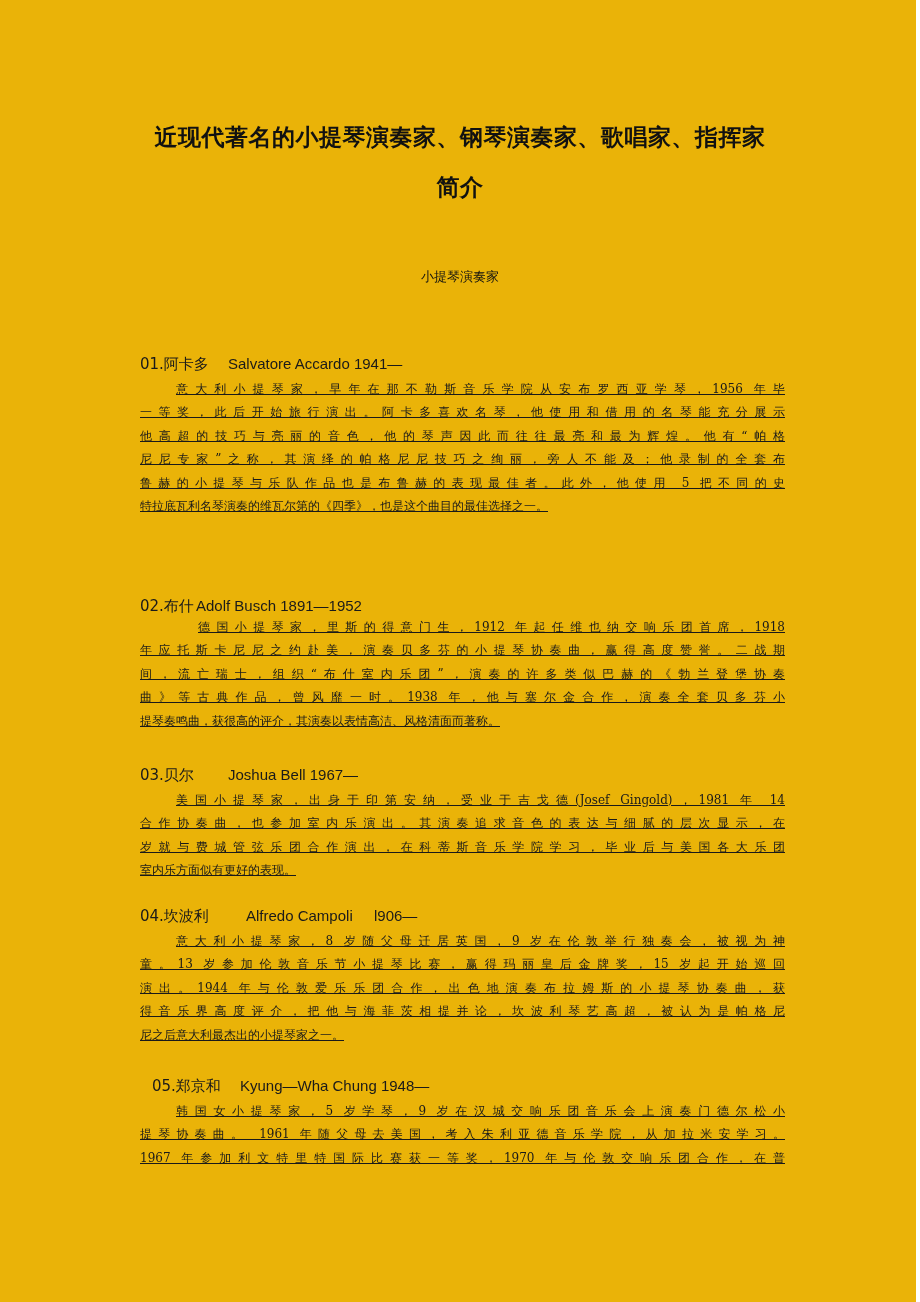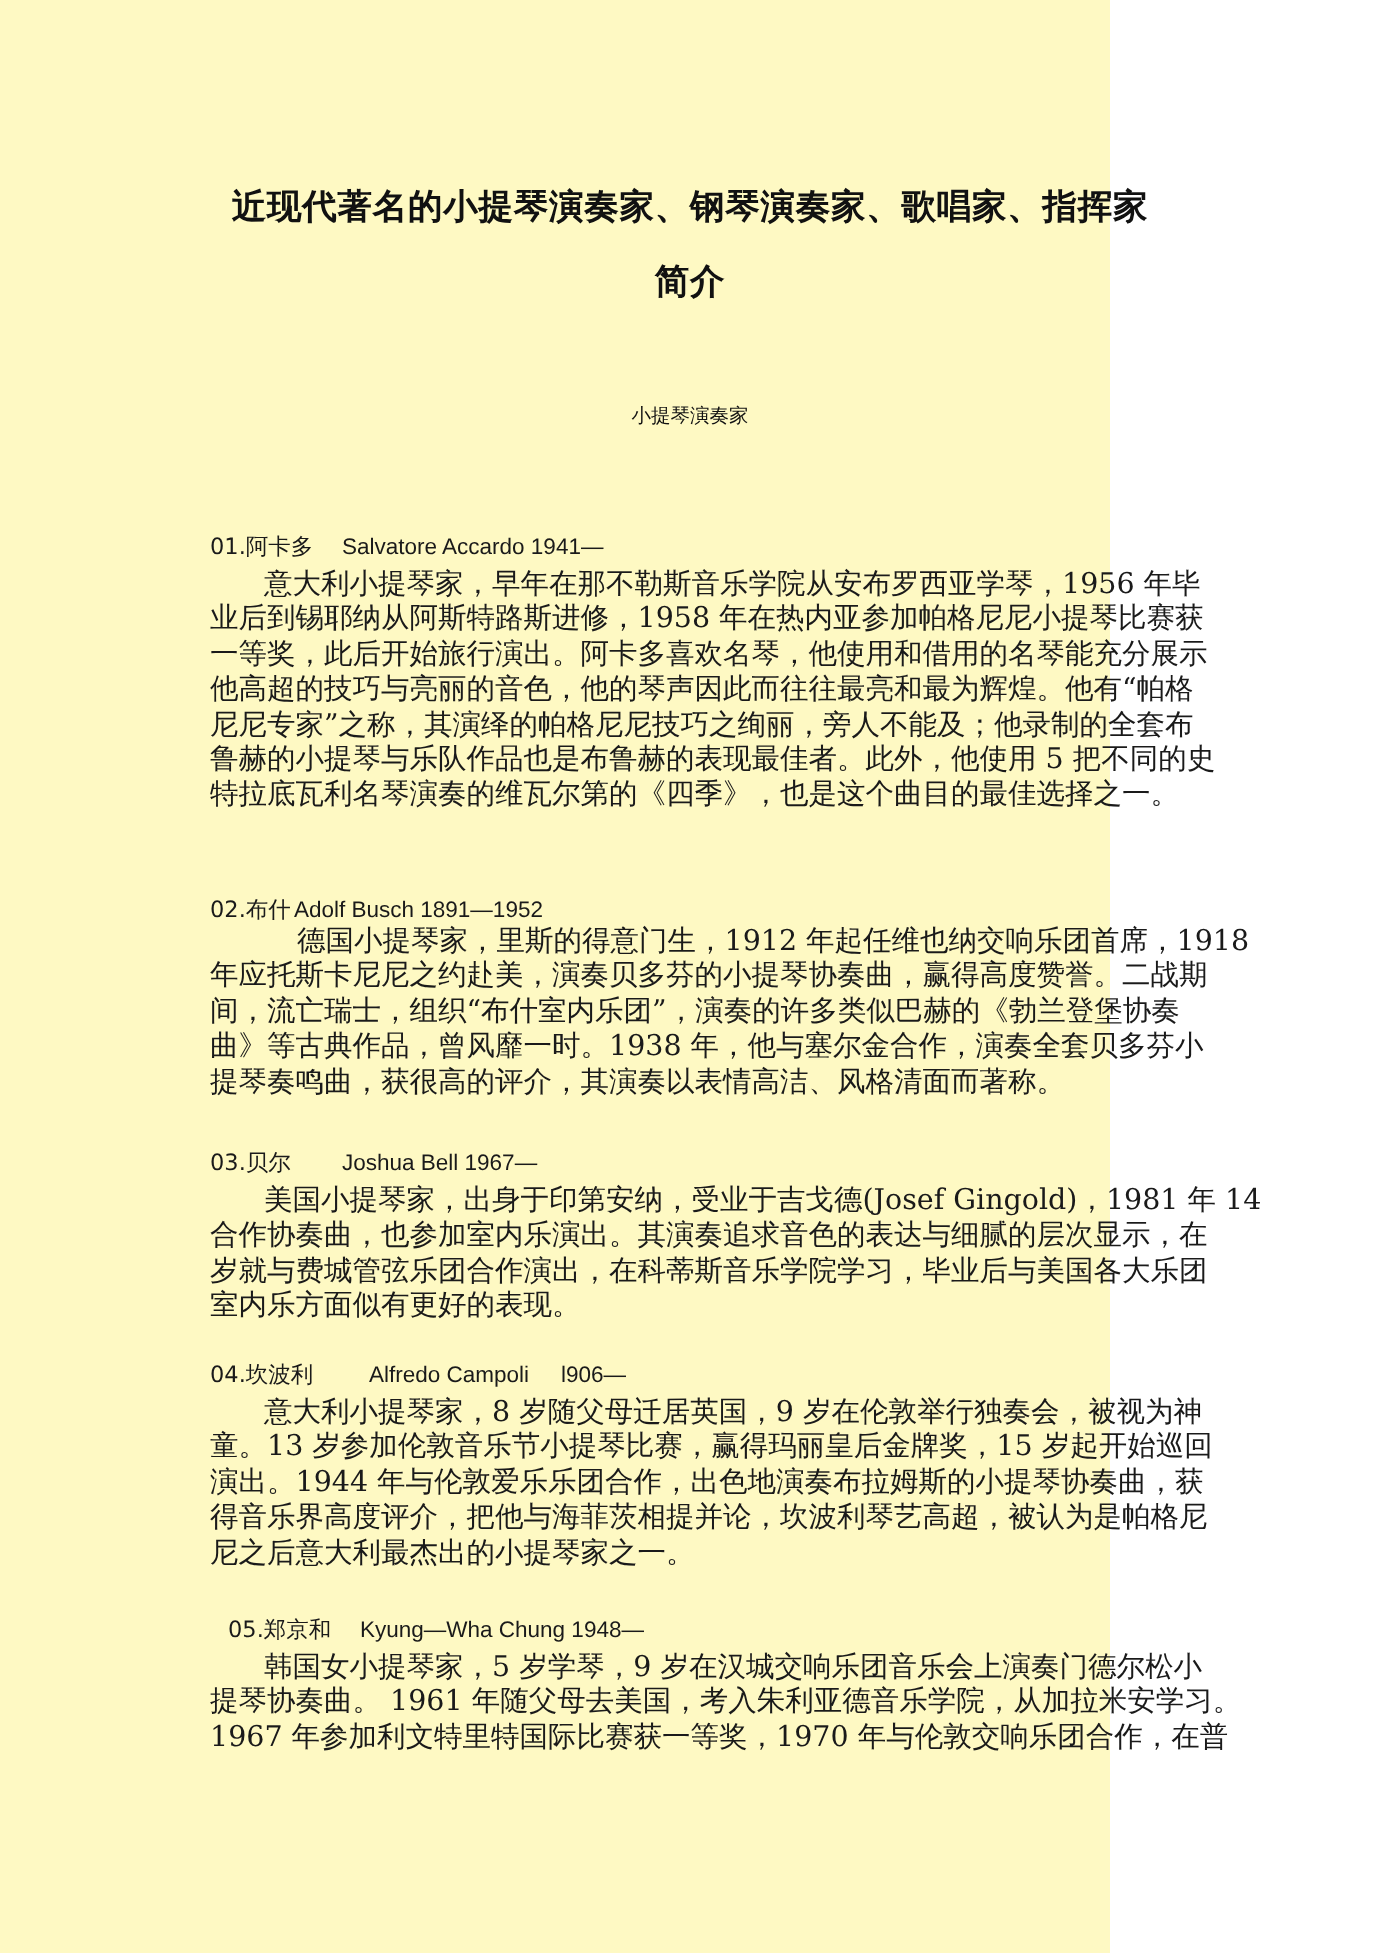--- a/index.html
+++ b/index.html
@@ -1,53 +1,52 @@
 <!DOCTYPE html>
 <html><head>
   <meta charset="utf-8">
   <style>
     html, body { margin: 0; padding: 0; background: #ffffff; }
     body { width: 920px; height: 1302px; position: relative; overflow: hidden;
            font-family: "DejaVu Serif", "Liberation Serif", serif; color: #1a1a1a; }
-    .page { position: absolute; left: 0; top: 0; width: 740px; height: 1302px; background: #fef9c3; }
+    .page { position: absolute; left: 0; top: 0; width: 916px; height: 1302px; background: #eab308; }
     .title { position: absolute; left: 0; width: 920px; text-align: center;
              font-family: "DejaVu Sans", "Liberation Sans", sans-serif; font-weight: bold;
              font-size: 23px; color: #111; letter-spacing: 0.5px; }
     .title.l1 { top: 122px; }
     .title.l2 { top: 172px; }
     .section-heading { position: absolute; left: 0; width: 920px; top: 268px; text-align: center;
                        font-family: "DejaVu Sans", "Liberation Sans", sans-serif; font-weight: normal;
                        font-size: 13px; color: #111; }
     .entry { position: absolute; left: 140px; width: 645px; }
     .entry-head { font-size: 15px; line-height: 20px; height: 24px; white-space: nowrap;
                   font-family: "DejaVu Sans", "Liberation Sans", sans-serif; color: #1a1a1a; }
     .entry-head .num-cn { display: inline-block; }
     .entry-head .en { display: inline-block; font-family: "Liberation Sans", sans-serif; }
-    .line { font-size: 19px; line-height: 23.4px; white-space: nowrap; height: 23.4px;
-            text-align: justify; text-align-last: justify; }
+    .line { font-size: 12px; line-height: 23.4px; white-space: nowrap; height: 23.4px;
+            text-align: justify; text-align-last: justify; text-decoration: underline; }
     .line.last { text-align-last: left; }
     .line.indent { padding-left: 36px; }
     .line.indent2 { padding-left: 58px; margin-top: 20px; }
   </style>
 </head>
 <body>
 
 <div class="page">
 
   <div class="title l1">近现代著名的小提琴演奏家、钢琴演奏家、歌唱家、指挥家</div>
   <div class="title l2">简介</div>
 
   <div class="section-heading">小提琴演奏家</div>
 
   <div class="entry" style="top:354px;">
     <div class="entry-head">
       <span class="num-cn" style="width:88px;">01.阿卡多</span><span class="en">Salvatore Accardo 1941—</span>
     </div>
     <div class="line indent">意大利小提琴家，早年在那不勒斯音乐学院从安布罗西亚学琴，1956 年毕</div>
-    <div class="line">业后到锡耶纳从阿斯特路斯进修，1958 年在热内亚参加帕格尼尼小提琴比赛获</div>
     <div class="line">一等奖，此后开始旅行演出。阿卡多喜欢名琴，他使用和借用的名琴能充分展示</div>
     <div class="line">他高超的技巧与亮丽的音色，他的琴声因此而往往最亮和最为辉煌。他有“帕格</div>
     <div class="line">尼尼专家”之称，其演绎的帕格尼尼技巧之绚丽，旁人不能及；他录制的全套布</div>
     <div class="line">鲁赫的小提琴与乐队作品也是布鲁赫的表现最佳者。此外，他使用 5 把不同的史</div>
     <div class="line last">特拉底瓦利名琴演奏的维瓦尔第的《四季》，也是这个曲目的最佳选择之一。</div>
   </div>
 
   <div class="entry" style="top:572px;">
     <div class="entry-head">
       <span class="num-cn" style="width:56px;margin-top:24px;">02.布什</span><span class="en">Adolf Busch 1891—1952</span>

